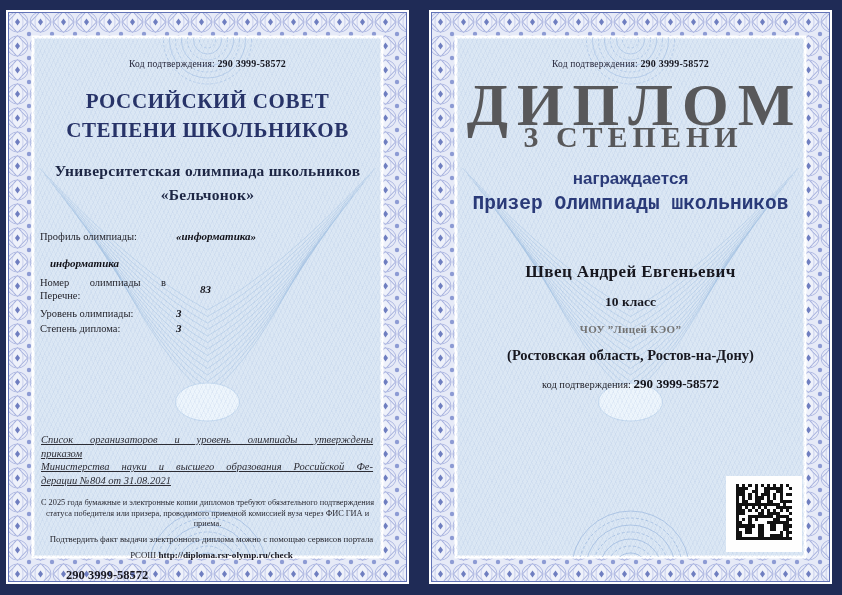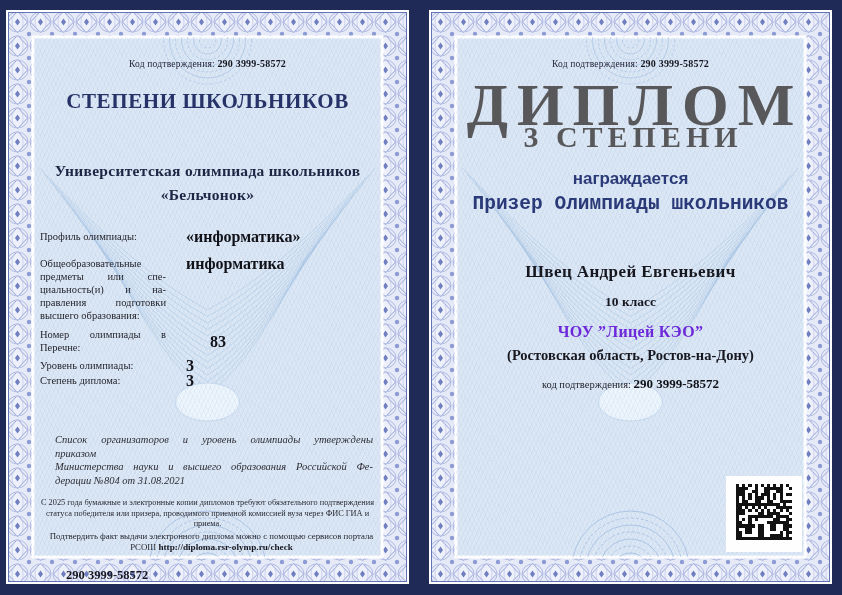--- a/index.html
+++ b/index.html
@@ -16,42 +16,42 @@
        repeating-linear-gradient(65deg, rgba(130,160,210,0.08) 0 1px, transparent 1px 4px);}
   .abs{position:absolute;left:0;right:0;}
   .ctr{text-align:center;}
   .hdr-code{top:21px;font-size:9.5px;color:#26263a;letter-spacing:.2px;}
   .hdr-code b{font-size:10px;color:#15151f;}
   .council{top:50px;font-weight:bold;font-size:21px;line-height:29px;color:#273368;letter-spacing:.6px;}
   .olymp{top:122px;font-weight:bold;font-size:15.5px;line-height:24px;color:#1d2644;letter-spacing:.3px;}
   .fields{top:193px;left:7px;right:10px;font-size:10.5px;line-height:13px;color:#26262e;}
   .frow{display:flex;}
   .flabel{width:126px;text-align:justify;text-align-last:left;}
-  .fval{margin-left:20px;font-weight:bold;font-size:16px;color:#111118;}
+  .fval{margin-left:10px;font-weight:bold;font-size:11px;color:#111118;font-style:italic;}
   .v-top{align-items:flex-start;}
   .v-ctr{align-items:center;gap:24px;}
   .mb14{margin-bottom:14px;} .mb6{margin-bottom:6px;} .mb4{margin-bottom:4px;}
   .lh15{line-height:15px;}
-  .order-note{top:396px;left:22px;right:9px;font-style:italic;font-size:10.5px;line-height:13.5px;color:#2c2c34;}
+  .order-note{top:396px;left:8px;right:9px;font-style:italic;font-size:10.5px;line-height:13.5px;color:#2c2c34;text-decoration:underline;}
   .jl{text-align:justify;text-align-last:justify;}
   .fine-print{top:461px;left:2px;right:2px;font-size:8.3px;line-height:10.5px;color:#2a2a33;}
-  .verify{top:494px;left:14px;right:6px;font-size:8.8px;line-height:11px;color:#26262e;}
+  .verify{top:494px;left:14px;right:6px;font-size:8.8px;line-height:16px;color:#26262e;}
   .verify b{font-size:9.2px;color:#15151f;}
   .bottom-code{position:absolute;left:60px;top:558px;z-index:3;font-weight:bold;font-size:12.5px;color:#181822;}
   
   .diploma-word{top:44px;font-weight:600;font-size:60px;line-height:48px;color:#58585a;
       letter-spacing:9px;text-indent:9px;}
   .degree-line{top:84px;font-weight:700;font-size:30px;line-height:32px;color:#58585a;
       letter-spacing:5px;text-indent:5px;}
   .sans{font-family:"Liberation Sans",sans-serif;}
   .awarded{top:132px;font-weight:bold;font-size:17px;color:#2a3a78;}
   .status{top:156px;font-weight:bold;font-size:19.5px;color:#2a3a78;font-family:Liberation Mono, monospace;}
   .recipient{top:225px;font-weight:bold;font-size:17px;color:#17171f;letter-spacing:.4px;}
   .grade{top:257px;font-weight:bold;font-size:13.5px;color:#17171f;}
-  .school{top:286px;font-weight:bold;font-size:16px;color:#6d28d9;letter-spacing:.3px;}
+  .school{top:286px;font-weight:bold;font-size:11px;color:#737373;letter-spacing:.3px;}
   .school-loc{top:310px;font-weight:bold;font-size:14.5px;color:#17171f;}
   .inner-code{top:339px;font-size:10.5px;color:#26262e;}
   .inner-code b{font-size:13px;color:#111118;}
   .qr{position:absolute;left:297px;top:466px;width:76px;height:76px;background:#fefefe;z-index:3;
       display:flex;align-items:center;justify-content:center;}
 </style>
 </head>
 <body>
 
 <div class="canvas">
@@ -109,33 +109,33 @@
           <path d="M 105 249 Q 157.5 354 201.5 384.5 Q 245.5 354 298 249" fill="none" stroke="rgba(165,195,228,0.5)" stroke-width="1"></path>
           <ellipse cx="201.5" cy="392" rx="32" ry="19" fill="rgba(238,246,252,0.95)" stroke="rgba(185,210,235,0.7)"></ellipse>
         </g>
       </svg>
     <div class="content">
       <div class="abs ctr hdr-code">
         <span>Код подтверждения:</span>
         <b>290 3999-58572</b>
       </div>
       <div class="abs ctr council">
+        <div>РОССИЙСКИЙ СОВЕТ</div>
         <div>СТЕПЕНИ ШКОЛЬНИКОВ</div>
       </div>
       <div class="abs ctr olymp">
         <div>Университетская олимпиада школьников</div>
         <div>«Бельчонок»</div>
       </div>
       <div class="fields abs" style="right:10px;">
         <div class="frow v-top mb14">
           <div class="flabel">Профиль олимпиады:</div>
           <div class="fval">«информатика»</div>
         </div>
         <div class="frow v-top mb6">
-          <div class="flabel">Общеобразовательные предметы или спе-циальность(и) и на-правления подготовки высшего образования:</div>
           <div class="fval">информатика</div>
         </div>
         <div class="frow v-ctr mb4">
           <div class="flabel">Номер олимпиады в Перечне:</div>
           <div class="fval">83</div>
         </div>
         <div class="frow v-top lh15">
           <div class="flabel">Уровень олимпиады:</div>
           <div class="fval">3</div>
         </div>

